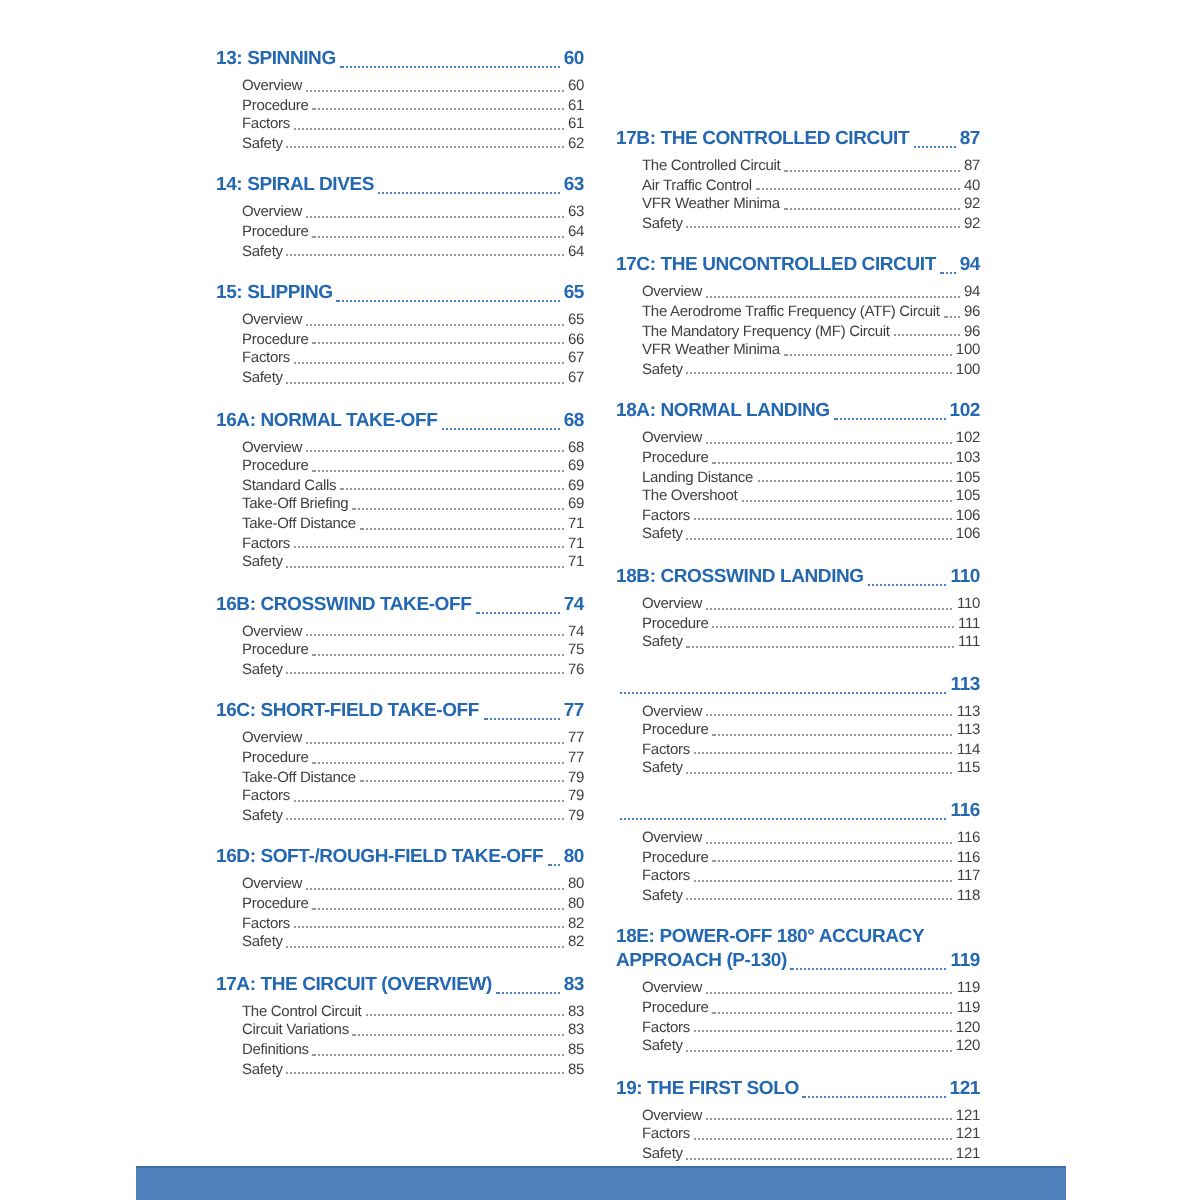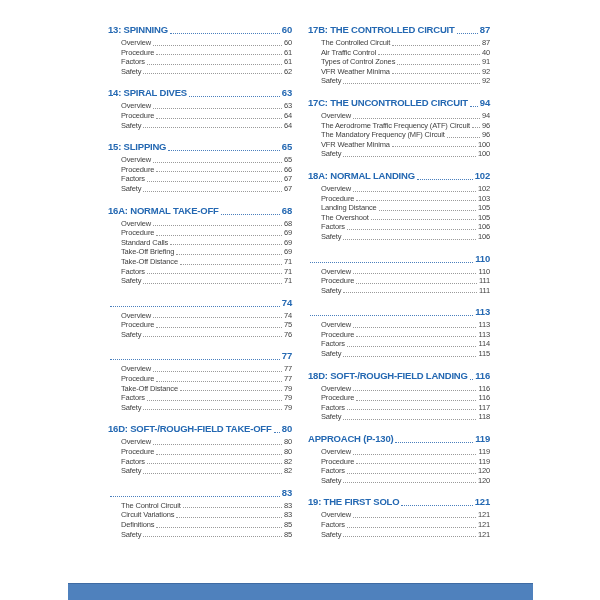--- a/index.html
+++ b/index.html
@@ -7,21 +7,21 @@
     width: 600px; height: 600px;
     background: #ffffff;
     position: relative;
     overflow: hidden;
     font-family: "Liberation Sans", sans-serif;
   }
   .page { position: absolute; inset: 0; background: var(--page-bg, #fff); border-radius: 18px; }
 
   .toc-col { position: absolute; top: 24px; }
   .toc-col-left  { left: 108px; width: 184px; }
-  .toc-col-right { left: 308px; width: 182px; }
+  .toc-col-right { left: 308px; width: 182px; margin-top: 40px; }
 
   .toc-section { margin-bottom: 11px; }
 
   .toc-row { display: flex; align-items: flex-end; }
   .toc-row .label  { white-space: nowrap; flex-shrink: 0; }
   .toc-row .leader { flex: 1 1 auto; min-width: 3px; position: relative; top: -2px; margin: 0 2px; }
   .toc-row .pageno { white-space: nowrap; flex-shrink: 0; }
 
   .toc-heading-row {
     line-height: 12px; font-size: 9.5px; font-weight: bold;
@@ -175,20 +175,21 @@
         </div>
         <div class="toc-row toc-item-row">
           <span class="label">Safety</span>
           <span class="leader"></span>
           <span class="pageno">71</span>
         </div>
       </div>
       <div class="toc-section">
         <div class="toc-heading-block">
           <div class="toc-row toc-heading-row">
+            <span class="label">16B: CROSSWIND TAKE-OFF</span>
             <span class="leader"></span>
             <span class="pageno">74</span>
           </div>
         </div>
         <div class="toc-row toc-item-row">
           <span class="label">Overview</span>
           <span class="leader"></span>
           <span class="pageno">74</span>
         </div>
         <div class="toc-row toc-item-row">
@@ -198,20 +199,21 @@
         </div>
         <div class="toc-row toc-item-row">
           <span class="label">Safety</span>
           <span class="leader"></span>
           <span class="pageno">76</span>
         </div>
       </div>
       <div class="toc-section">
         <div class="toc-heading-block">
           <div class="toc-row toc-heading-row">
+            <span class="label">16C: SHORT-FIELD TAKE-OFF</span>
             <span class="leader"></span>
             <span class="pageno">77</span>
           </div>
         </div>
         <div class="toc-row toc-item-row">
           <span class="label">Overview</span>
           <span class="leader"></span>
           <span class="pageno">77</span>
         </div>
         <div class="toc-row toc-item-row">
@@ -260,20 +262,21 @@
         </div>
         <div class="toc-row toc-item-row">
           <span class="label">Safety</span>
           <span class="leader"></span>
           <span class="pageno">82</span>
         </div>
       </div>
       <div class="toc-section">
         <div class="toc-heading-block">
           <div class="toc-row toc-heading-row">
+            <span class="label">17A: THE CIRCUIT (OVERVIEW)</span>
             <span class="leader"></span>
             <span class="pageno">83</span>
           </div>
         </div>
         <div class="toc-row toc-item-row">
           <span class="label">The Control Circuit</span>
           <span class="leader"></span>
           <span class="pageno">83</span>
         </div>
         <div class="toc-row toc-item-row">
@@ -306,25 +309,20 @@
           <span class="label">The Controlled Circuit</span>
           <span class="leader"></span>
           <span class="pageno">87</span>
         </div>
         <div class="toc-row toc-item-row">
           <span class="label">Air Traffic Control</span>
           <span class="leader"></span>
           <span class="pageno">40</span>
         </div>
         <div class="toc-row toc-item-row">
-          <span class="label">Types of Control Zones</span>
-          <span class="leader"></span>
-          <span class="pageno">91</span>
-        </div>
-        <div class="toc-row toc-item-row">
           <span class="label">VFR Weather Minima</span>
           <span class="leader"></span>
           <span class="pageno">92</span>
         </div>
         <div class="toc-row toc-item-row">
           <span class="label">Safety</span>
           <span class="leader"></span>
           <span class="pageno">92</span>
         </div>
       </div>
@@ -397,20 +395,21 @@
         </div>
         <div class="toc-row toc-item-row">
           <span class="label">Safety</span>
           <span class="leader"></span>
           <span class="pageno">106</span>
         </div>
       </div>
       <div class="toc-section">
         <div class="toc-heading-block">
           <div class="toc-row toc-heading-row">
+            <span class="label">18B: CROSSWIND LANDING</span>
             <span class="leader"></span>
             <span class="pageno">110</span>
           </div>
         </div>
         <div class="toc-row toc-item-row">
           <span class="label">Overview</span>
           <span class="leader"></span>
           <span class="pageno">110</span>
         </div>
         <div class="toc-row toc-item-row">
@@ -448,21 +447,20 @@
         </div>
         <div class="toc-row toc-item-row">
           <span class="label">Safety</span>
           <span class="leader"></span>
           <span class="pageno">115</span>
         </div>
       </div>
       <div class="toc-section">
         <div class="toc-heading-block">
           <div class="toc-row toc-heading-row">
-            <span class="label">18D: SOFT-/ROUGH-FIELD LANDING</span>
             <span class="leader"></span>
             <span class="pageno">116</span>
           </div>
         </div>
         <div class="toc-row toc-item-row">
           <span class="label">Overview</span>
           <span class="leader"></span>
           <span class="pageno">116</span>
         </div>
         <div class="toc-row toc-item-row">
@@ -476,20 +474,21 @@
           <span class="pageno">117</span>
         </div>
         <div class="toc-row toc-item-row">
           <span class="label">Safety</span>
           <span class="leader"></span>
           <span class="pageno">118</span>
         </div>
       </div>
       <div class="toc-section">
         <div class="toc-heading-block">
+          <div class="toc-row toc-heading-row no-leader"><span class="label">18E: POWER-OFF 180° ACCURACY</span></div>
           <div class="toc-row toc-heading-row">
             <span class="label">APPROACH (P-130)</span>
             <span class="leader"></span>
             <span class="pageno">119</span>
           </div>
         </div>
         <div class="toc-row toc-item-row">
           <span class="label">Overview</span>
           <span class="leader"></span>
           <span class="pageno">119</span>

